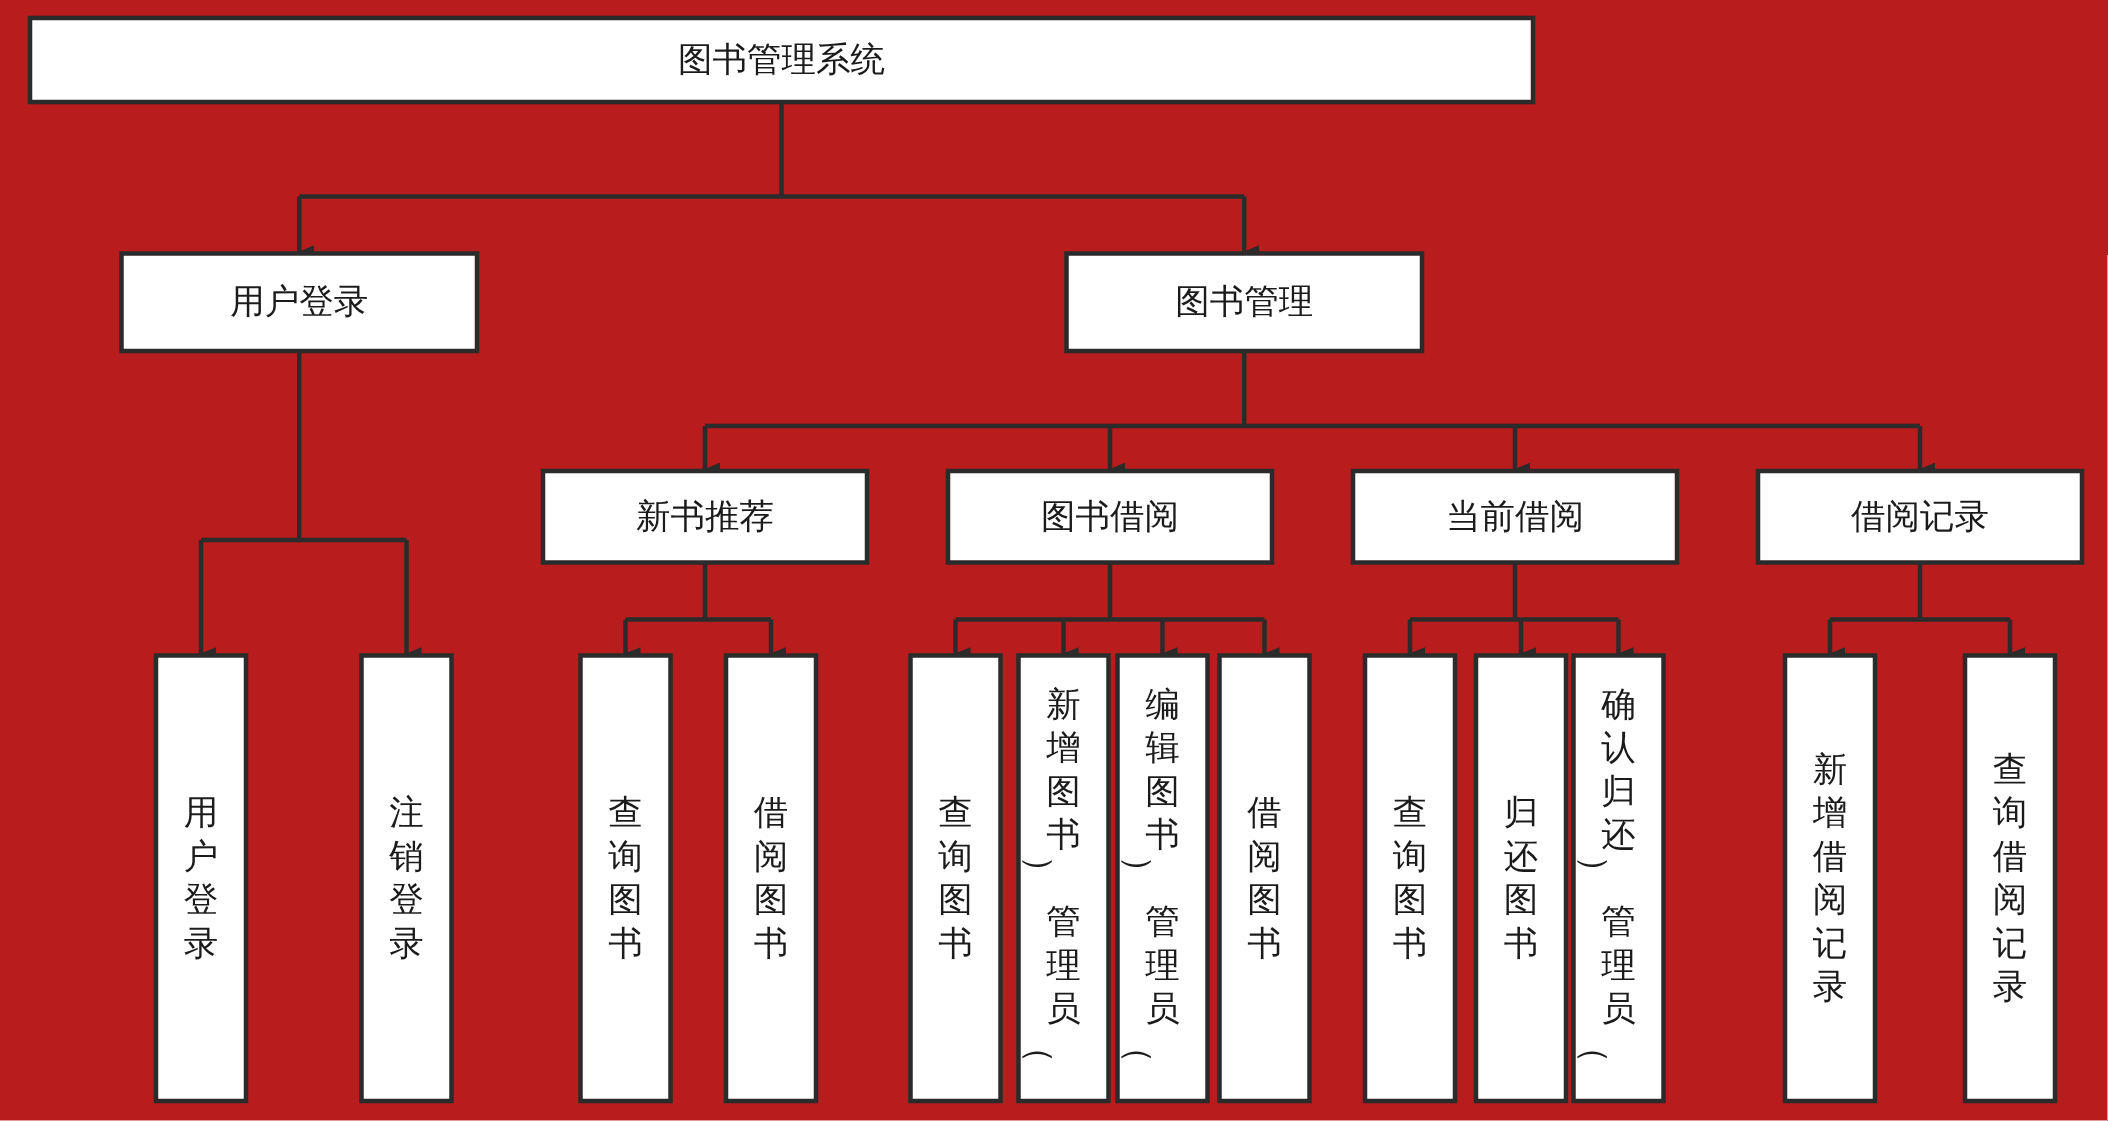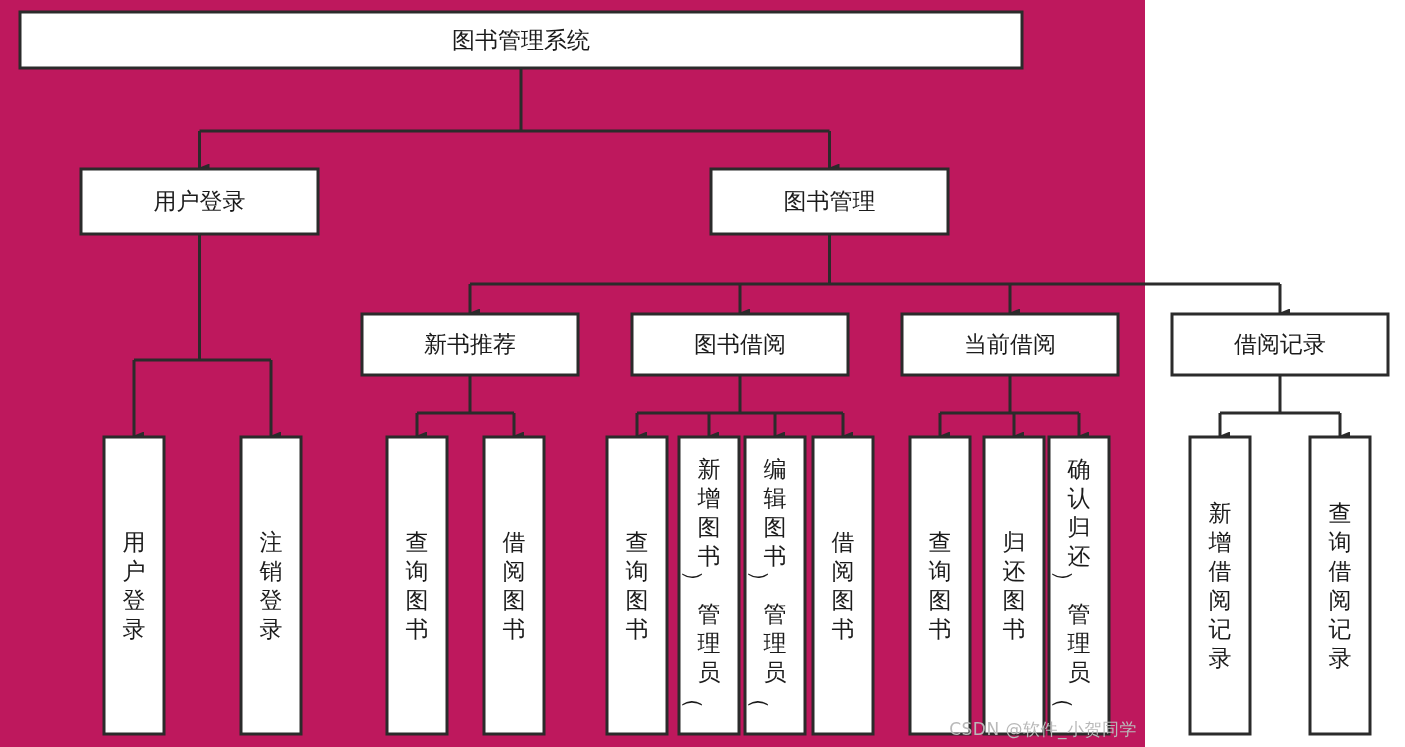--- a/index.html
+++ b/index.html
@@ -8,23 +8,23 @@
     background: #ffffff;
   }
   body {
     width: 1405px;
     height: 747px;
     font-family: "DejaVu Sans", "Liberation Sans", sans-serif;
     overflow: hidden;
   }
   #diagram-root {
     position: relative;
-    width: 1145px;
+    width: 1405px;
     height: 747px;
-    background: #be185d;
+    background: #b91c1c;
   }
   svg.flow {
     position: absolute;
     left: 0;
     top: 0;
     width: 1405px;
     height: 747px;
   }
   .node-rect {
     fill: #ffffff;
@@ -183,14 +183,13 @@
           <rect class="node-rect" x="1190" y="437" width="60" height="297"></rect>
           <text class="node-label-v"><tspan x="1220" y="520.5">新</tspan><tspan x="1220" y="549.5">增</tspan><tspan x="1220" y="578.5">借</tspan><tspan x="1220" y="607.5">阅</tspan><tspan x="1220" y="636.5">记</tspan><tspan x="1220" y="665.5">录</tspan></text>
         </g>
         <g>
           <rect class="node-rect" x="1310" y="437" width="60" height="297"></rect>
           <text class="node-label-v"><tspan x="1340" y="520.5">查</tspan><tspan x="1340" y="549.5">询</tspan><tspan x="1340" y="578.5">借</tspan><tspan x="1340" y="607.5">阅</tspan><tspan x="1340" y="636.5">记</tspan><tspan x="1340" y="665.5">录</tspan></text>
         </g>
       </g>
   </svg>
 
-  <div class="watermark">CSDN @软件_小贺同学</div>
 </div>
 
 </body></html>

